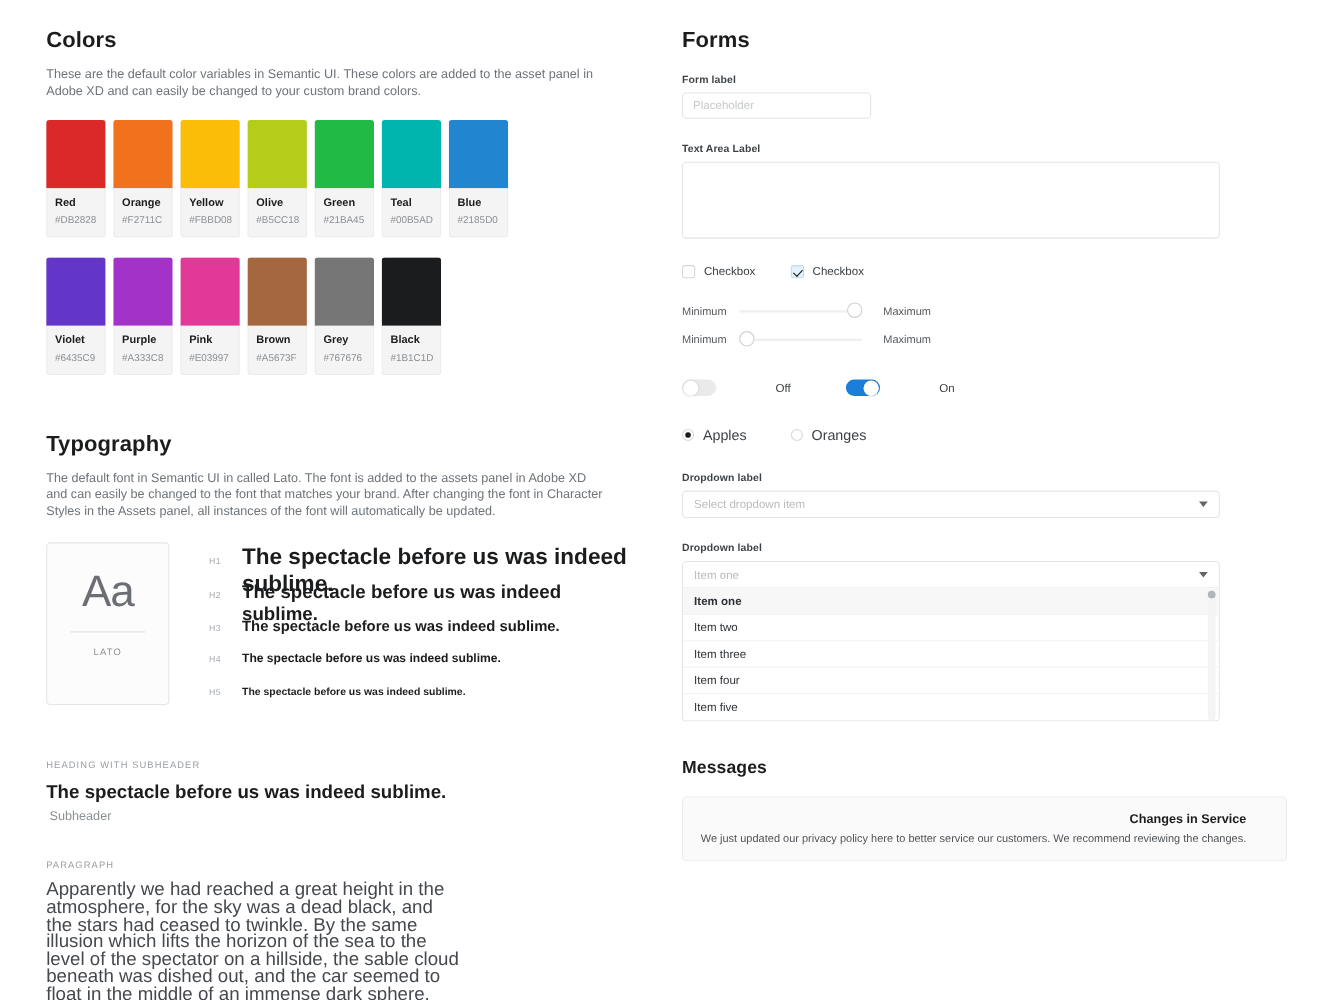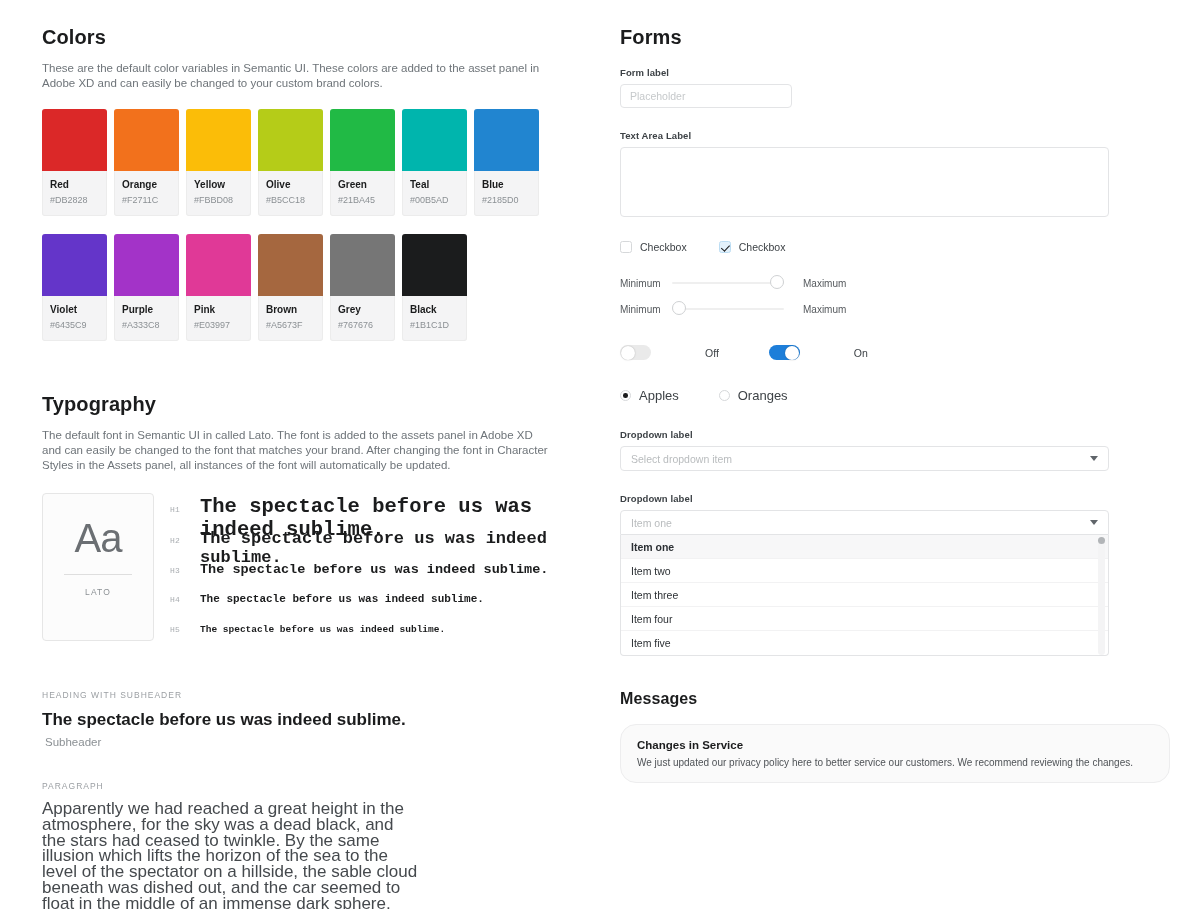--- a/index.html
+++ b/index.html
@@ -32,21 +32,21 @@
     font-size: 11.5px;
     line-height: 15px;
     color: #6e7479;
     margin: 0;
     max-width: 512px;
   }
 
   
   .swatch-row { display: flex; gap: 7px; margin-top: 18px; }
   .swatch {
-    width: 65px;
+    width: 54px;
     border-radius: 3px;
     overflow: hidden;
     background: #f4f4f5;
     box-shadow: 0 0 0 1px #ececec inset;
   }
   .swatch .chip { height: 62px; width: 100%; display:block; }
   .swatch .meta { padding: 8px 8px 10px 8px; }
   .swatch .name {
     font-size: 10px; font-weight: 700; color: #1b1c1d;
     margin-bottom: 4px; line-height: 12px;
@@ -69,21 +69,21 @@
     font-size: 40px; color: #6b6f73; font-weight: 400;
     line-height: 44px; letter-spacing: -1px;
   }
   .font-card .rule {
     width: 68px; height: 1px; background: #dedede; margin: 14px 0 12px 0;
   }
   .font-card .fname {
     font-size: 8.5px; letter-spacing: 1.1px; color: #8b9094;
   }
 
-  .heading-list { margin-left: 16px; padding-top: 2px; flex: 1; font-family: Liberation Mono, monospace; }
+  .heading-list { margin-left: 36px; padding-top: 2px; flex: 1; }
   .hrow { display: flex; align-items: baseline; }
   .hrow .tag {
     width: 30px; flex: none;
     font-size: 8px; color: #a9adb1; letter-spacing: .3px;
   }
   .hrow .sample { color: #1b1c1d; font-weight: 700; }
   .h1row { height: 34px; } .h1row .sample { font-size: 20.5px; }
   .h2row { height: 33px; } .h2row .sample { font-size: 17px; }
   .h3row { height: 31px; } .h3row .sample { font-size: 13.5px; }
   .h4row { height: 31px; } .h4row .sample { font-size: 11px; }
@@ -232,25 +232,25 @@
     background: #f4f4f5; border-radius: 4px;
   }
   .dd-scroll .thumb {
     position: absolute; top: 0; left: 0;
     width: 7px; height: 7px; border-radius: 50%;
     background: #b2b5b8;
   }
 
   
   .msg {
-    border: 1px solid #ededee; border-radius: 16px;
+    border: 1px solid #ededee; border-radius: 4px;
     background: #fafafa;
     padding: 13px 16px;
     margin-top: 16px;
-    display: flex; align-items: center;
+    display: flex; align-items: center; text-align: right;
   }
   .msg .m-title {
     font-size: 11.5px; font-weight: 700; color: #1b1c1d; line-height: 15px;
   }
   .msg .m-body {
     font-size: 10px; color: #4f5357; margin-top: 3px; line-height: 13px;
   }
   .msg .m-icon { margin-right: 18px; flex: none; }
   .msg.with-icon { padding: 14px 16px; }
 </style>

